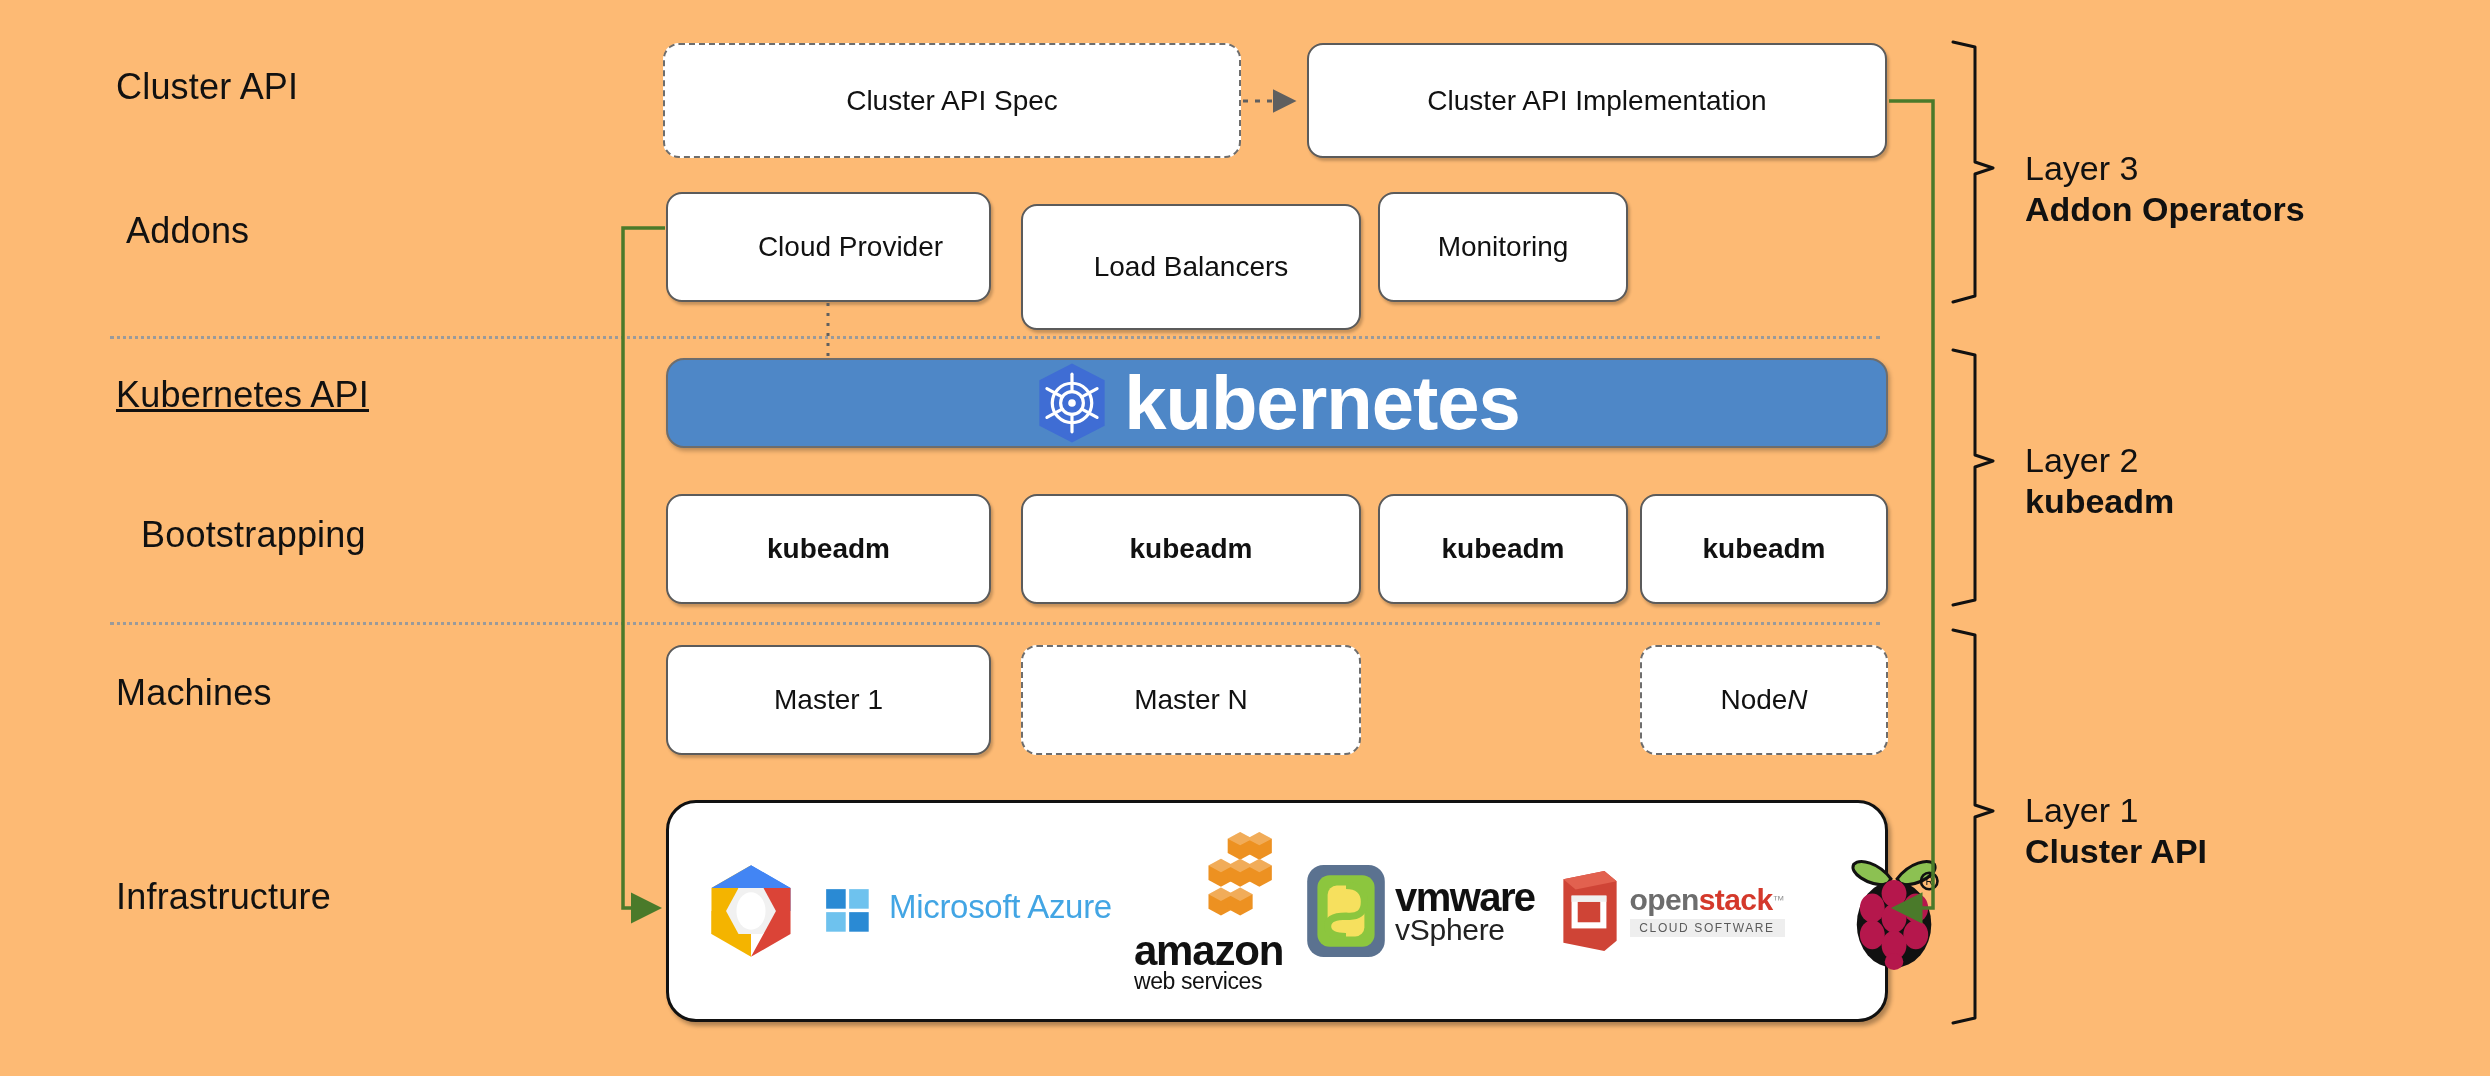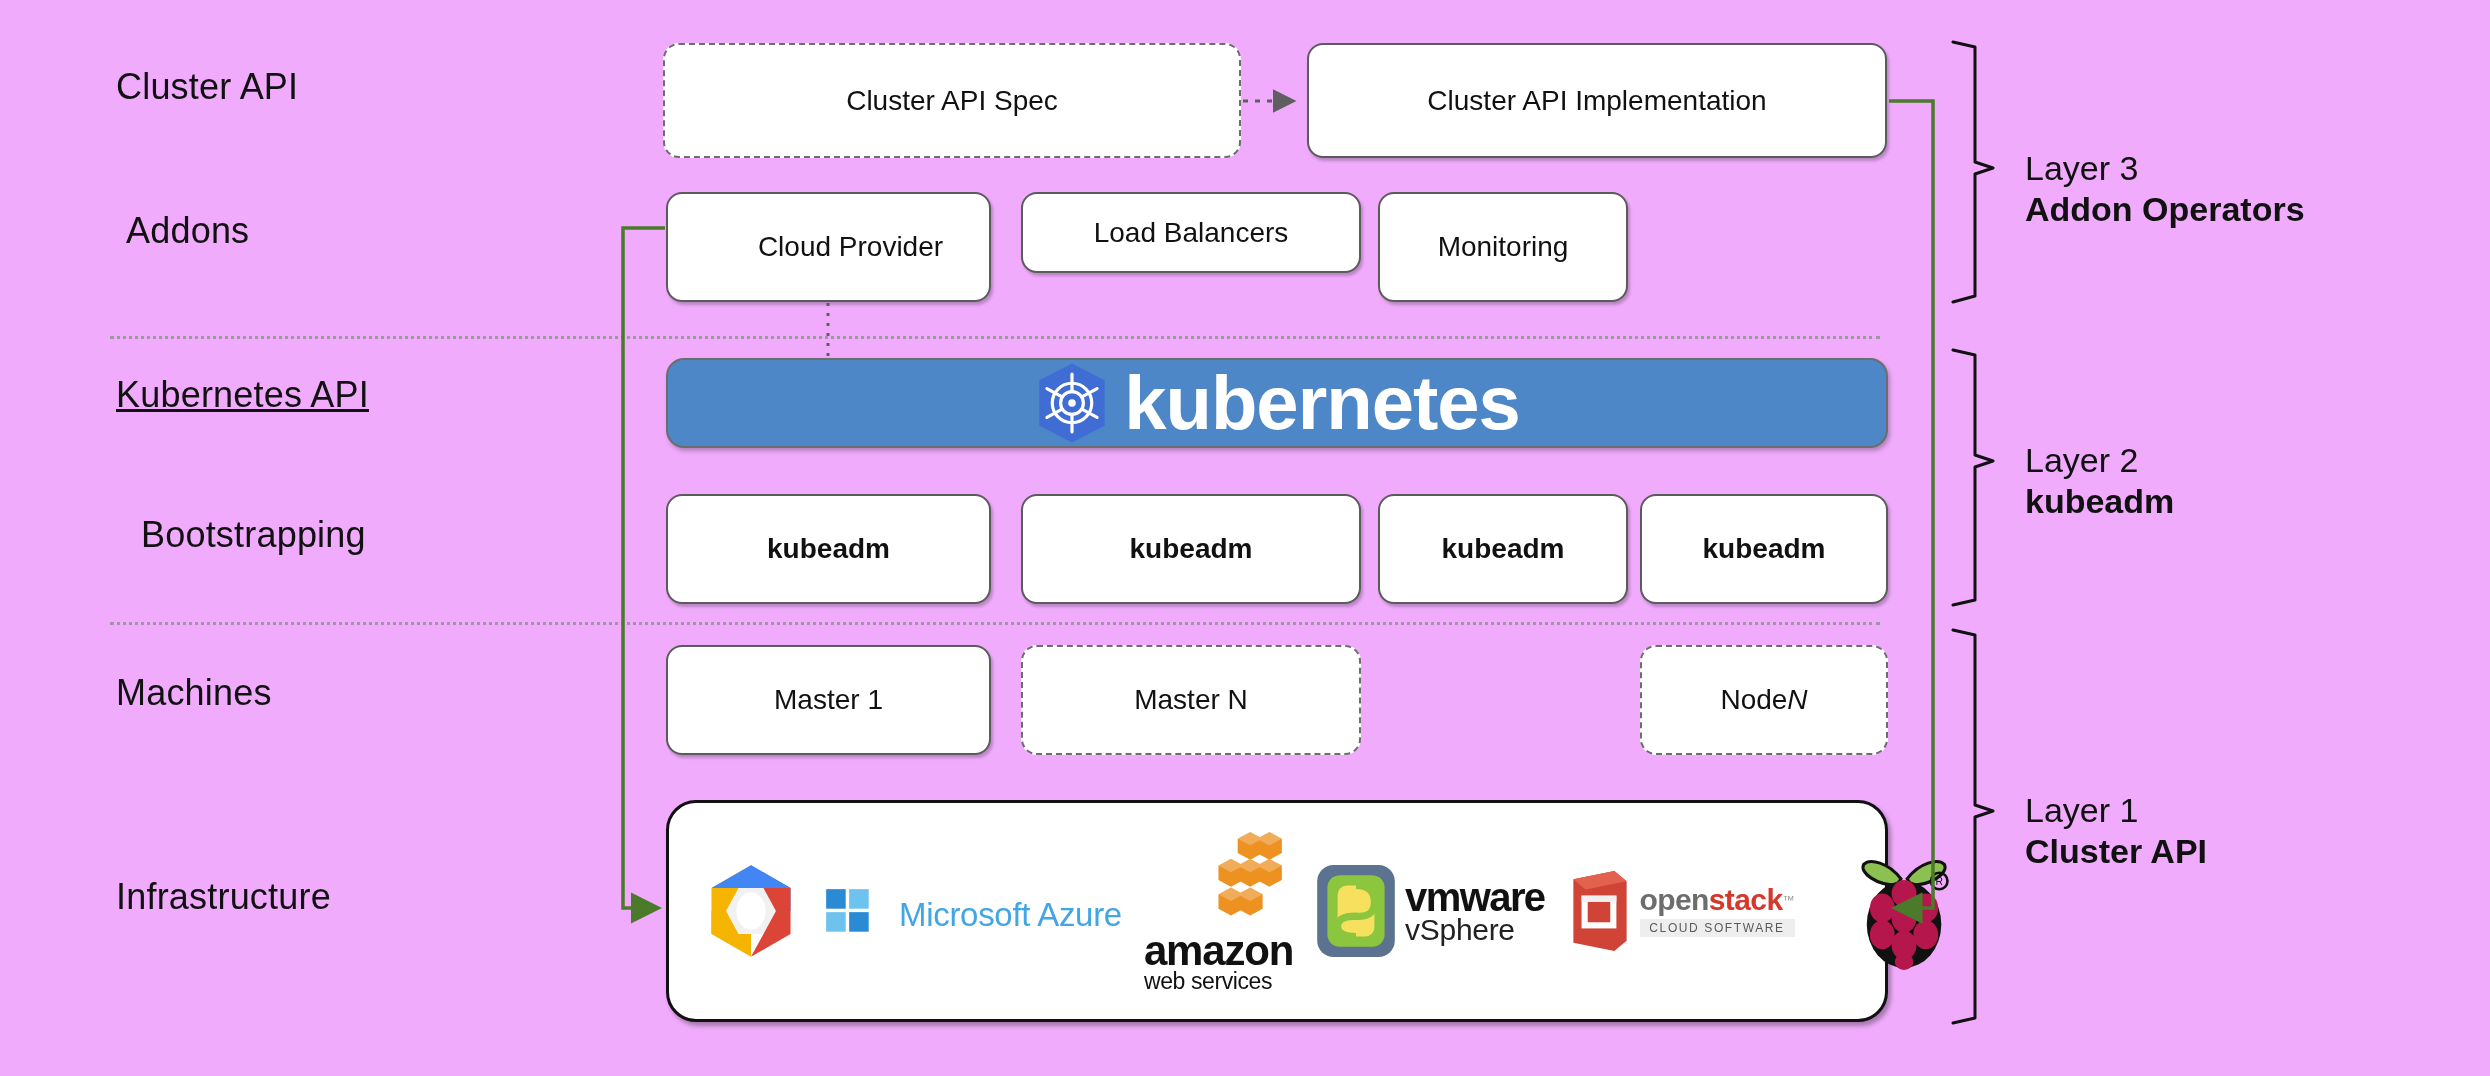--- a/index.html
+++ b/index.html
@@ -2,21 +2,21 @@
 <html><head>
 <meta charset="utf-8">
 <style>
   * { box-sizing: border-box; margin: 0; padding: 0; }
   html, body {
     width: 2490px; height: 1076px;
     background: #ffffff;
     font-family: "Liberation Sans", sans-serif;
     overflow: hidden;
   }
-  #stage { position: relative; width: 2490px; height: 1076px; background: #f0abfc; }
+  #stage { position: relative; width: 2490px; height: 1076px; background: #fdba74; }
 
   
   .row-label {
     position: absolute;
     font-size: 36px;
     color: #111;
     white-space: nowrap;
     letter-spacing: .2px;
   }
 
@@ -70,21 +70,21 @@
     position: absolute;
     left: 0; right: 0; top: 0; bottom: 0;
     display: flex;
     align-items: center;
     padding-left: 30px;
     gap: 22px;
   }
   .logo { display: flex; align-items: center; flex: none; }
 
   
-  .azure-wrap { display: flex; align-items: flex-end; gap: 28px; }
+  .azure-wrap { display: flex; align-items: flex-start; gap: 18px; }
   .azure-text { font-size: 33px; color: #42a5e4; letter-spacing: -.3px; }
   
   .aws-wrap { display: flex; align-items: flex-end; gap: 6px; flex-direction: column; }
   .aws-text { display: flex; flex-direction: column; line-height: .92; }
   .aws-amazon { font-size: 42px; font-weight: bold; color: #111; letter-spacing: -1.2px; }
   .aws-ws { font-size: 23px; color: #111; letter-spacing: -.4px; }
   
   .vm-wrap { display: flex; align-items: center; gap: 8px; }
   .vm-text { display: flex; flex-direction: column; line-height: .95; }
   .vm-ware { font-size: 40px; font-weight: bold; color: #111; letter-spacing: -1.6px; }
@@ -141,21 +141,21 @@
     <span>Cluster API Spec</span>
   </div>
 
   <div class="node" style="left:1307px; top:43px; width:580px; height:115px;">
     <span>Cluster API Implementation</span>
   </div>
 
   <div class="node" style="left:666px; top:192px; width:325px; height:110px;padding-left:44px;">
     <span>Cloud Provider</span>
   </div>
-  <div class="node" style="left:1021px; top:192px; width:340px; height:81px;">
+  <div class="node" style="left:1021px; top:204px; width:340px; height:126px;">
     <span>Load Balancers</span>
   </div>
   <div class="node" style="left:1378px; top:192px; width:250px; height:110px;">
     <span>Monitoring</span>
   </div>
 
   <div class="k8s-bar" style="left:666px; top:358px; width:1222px; height:90px;">
     <span style="display:flex;">
       <svg width="76" height="82" viewBox="0 0 100 108" aria-hidden="true">
         <polygon points="50,2 93,24 93,84 50,106 7,84 7,24" fill="#3f6dd4"></polygon>

